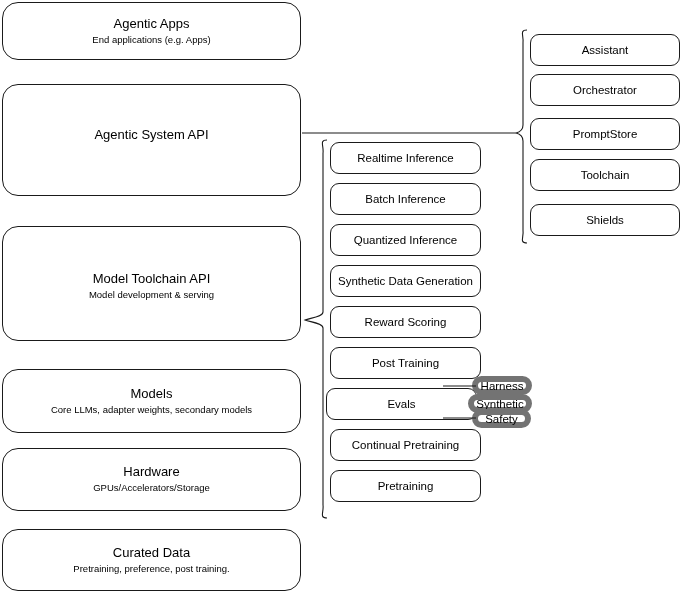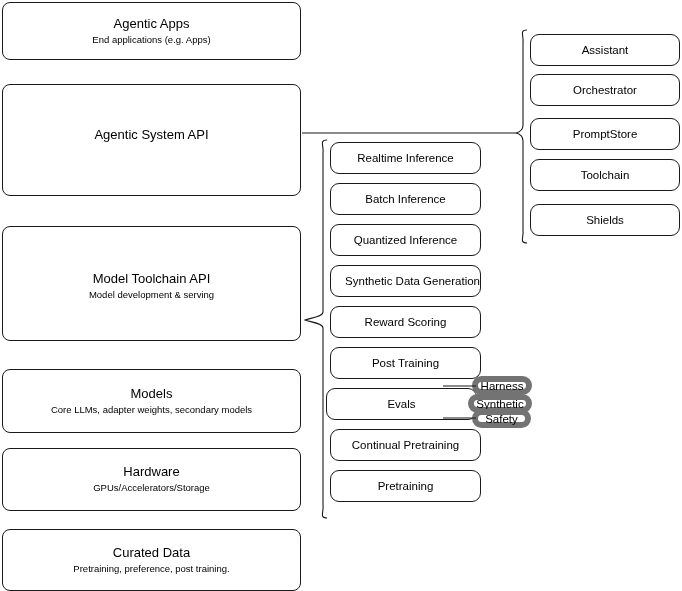--- a/index.html
+++ b/index.html
@@ -12,21 +12,21 @@
     width: 682px;
     height: 591px;
     background: #ffffff;
     font-family: "Liberation Sans", sans-serif;
     overflow: hidden;
   }
   .box {
     position: absolute;
     box-sizing: border-box;
     border: 1px solid #1a1a1a;
-    border-radius: 8px;
+    border-radius: 16px;
     background: #ffffff;
     display: flex;
     flex-direction: column;
     align-items: center;
     justify-content: center;
     text-align: center;
   }
   .box .title {
     font-size: 13px;
     color: #000000;
@@ -117,21 +117,21 @@
 
   <div class="pillbox" style="left:330px; top:142px; width:151px; height:32px;">
     <span>Realtime Inference</span>
   </div>
   <div class="pillbox" style="left:330px; top:183px; width:151px; height:32px;">
     <span>Batch Inference</span>
   </div>
   <div class="pillbox" style="left:330px; top:224px; width:151px; height:32px;">
     <span>Quantized Inference</span>
   </div>
-  <div class="pillbox" style="left:330px; top:265px; width:151px; height:32px;justify-content:flex-end;">
+  <div class="pillbox" style="left:330px; top:265px; width:151px; height:32px;">
     <span>Synthetic Data Generation</span>
   </div>
   <div class="pillbox" style="left:330px; top:306px; width:151px; height:32px;">
     <span>Reward Scoring</span>
   </div>
   <div class="pillbox" style="left:330px; top:347px; width:151px; height:32px;">
     <span>Post Training</span>
   </div>
   <div class="pillbox" style="left:326px; top:388px; width:151px; height:32px;">
     <span>Evals</span>

